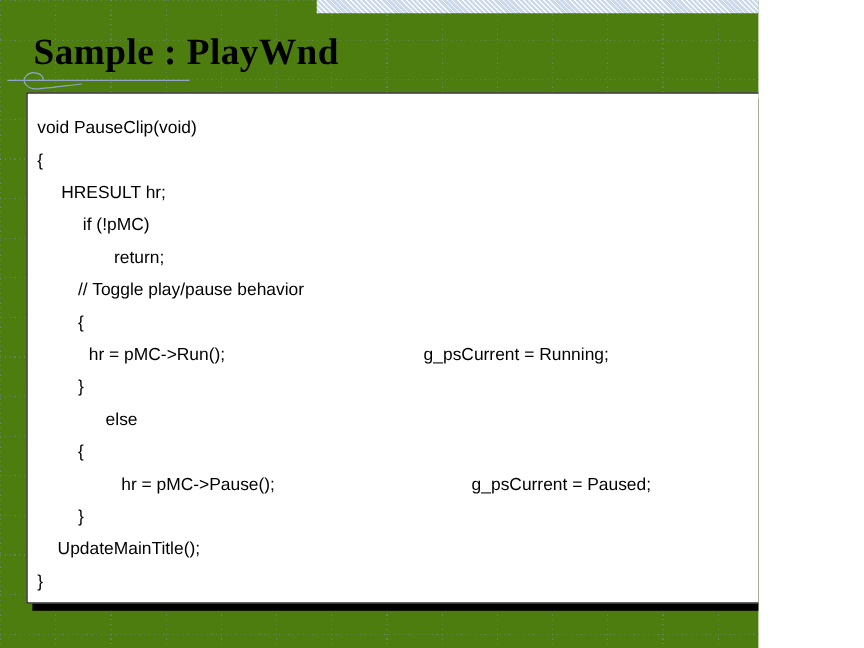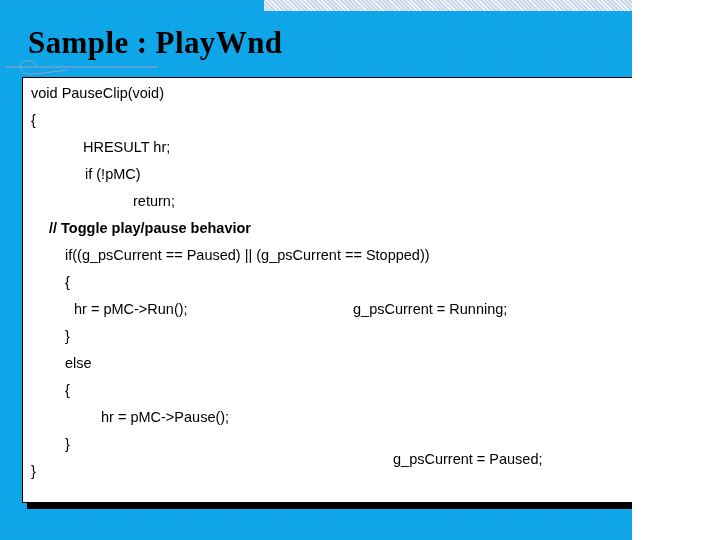--- a/index.html
+++ b/index.html
@@ -11,21 +11,21 @@
     height: 540px;
     overflow: hidden;
     font-family: "Liberation Sans", sans-serif;
     background: #ffffff;
   }
 
   #slide {
     position: relative;
     width: 632px;
     height: 540px;
-    background: #0ea5e9;
+    background: #4d7c0f;
     overflow: hidden;
   }
   
   #grid-v {
     position: absolute;
     left: 0; top: 0;
     width: 720px; height: 540px;
     background-image: repeating-linear-gradient(to bottom,
         rgba(130,150,190,0.38) 0px, rgba(130,150,190,0.38) 1px,
         rgba(255,255,255,0) 1px, rgba(255,255,255,0) 4px);
@@ -107,21 +107,21 @@
     width: 675px;
     height: 426px;
     background: #ffffff;
     border: 1px solid #000000;
     box-sizing: border-box;
     overflow: hidden;
   }
   #code-lines {
     position: absolute;
     left: 0;
-    top: 2px;
+    top: 16px;
     width: 100%;
   }
   .code-line {
     position: relative;
     height: 27px;
     line-height: 27px;
     font-family: "Liberation Sans", sans-serif;
     font-size: 14.5px;
     color: #000000;
     white-space: pre;
@@ -155,29 +155,29 @@
       <path d="M30 9 C 30 2, 20 1, 16 5 C 11 10, 17 17, 26 16 C 40 15, 52 13, 62 12" stroke="#8fa4c8" stroke-width="1" fill="none"></path>
     </svg>
   </div>
 
   <div id="code-box-shadow"></div>
 
   <div id="code-box">
     <div id="code-lines">
         <div class="code-line"><span class="code-main" style="margin-left: 8px;">void PauseClip(void)</span></div>
         <div class="code-line"><span class="code-main" style="margin-left: 8px;">{</span></div>
-        <div class="code-line"><span class="code-main" style="margin-left: 60px;">HRESULT hr;</span></div>
-        <div class="code-line"><span class="code-main" style="margin-left: 62px;">if (!pMC)</span></div>
-        <div class="code-line"><span class="code-main" style="margin-left: 110px;">return;</span></div>
-        <div class="code-line"><span class="code-main" style="margin-left: 26px; font-weight: bold;">// Toggle play/pause behavior</span></div>
-        <div class="code-line"><span class="code-main" style="margin-left: 42px;">if((g_psCurrent == Paused) || (g_psCurrent == Stopped))</span></div>
+        <div class="code-line"><span class="code-main" style="margin-left: 28px;">HRESULT hr;</span></div>
+        <div class="code-line"><span class="code-main" style="margin-left: 46px;">if (!pMC)</span></div>
+        <div class="code-line"><span class="code-main" style="margin-left: 72px;">return;</span></div>
+        <div class="code-line"><span class="code-main" style="margin-left: 42px;">// Toggle play/pause behavior</span></div>
         <div class="code-line"><span class="code-main" style="margin-left: 42px;">{</span></div>
         <div class="code-line"><span class="code-main" style="margin-left: 51px;">hr = pMC-&gt;Run();</span><span class="code-second" style="left: 330px;">g_psCurrent = Running;</span></div>
         <div class="code-line"><span class="code-main" style="margin-left: 42px;">}</span></div>
-        <div class="code-line"><span class="code-main" style="margin-left: 42px; text-align: right;">else</span></div>
+        <div class="code-line"><span class="code-main" style="margin-left: 65px; text-align: right;">else</span></div>
         <div class="code-line"><span class="code-main" style="margin-left: 42px;">{</span></div>
-        <div class="code-line"><span class="code-main" style="margin-left: 78px;">hr = pMC-&gt;Pause();</span><span class="code-second" style="left: 370px; margin-top: 42px;">g_psCurrent = Paused;</span></div>
+        <div class="code-line"><span class="code-main" style="margin-left: 78px;">hr = pMC-&gt;Pause();</span><span class="code-second" style="left: 370px;">g_psCurrent = Paused;</span></div>
         <div class="code-line"><span class="code-main" style="margin-left: 42px;">}</span></div>
+        <div class="code-line"><span class="code-main" style="margin-left: 25px;">UpdateMainTitle();</span></div>
         <div class="code-line"><span class="code-main" style="margin-left: 8px;">}</span></div>
       </div>
   </div>
 
 </div>
 
 </body></html>

